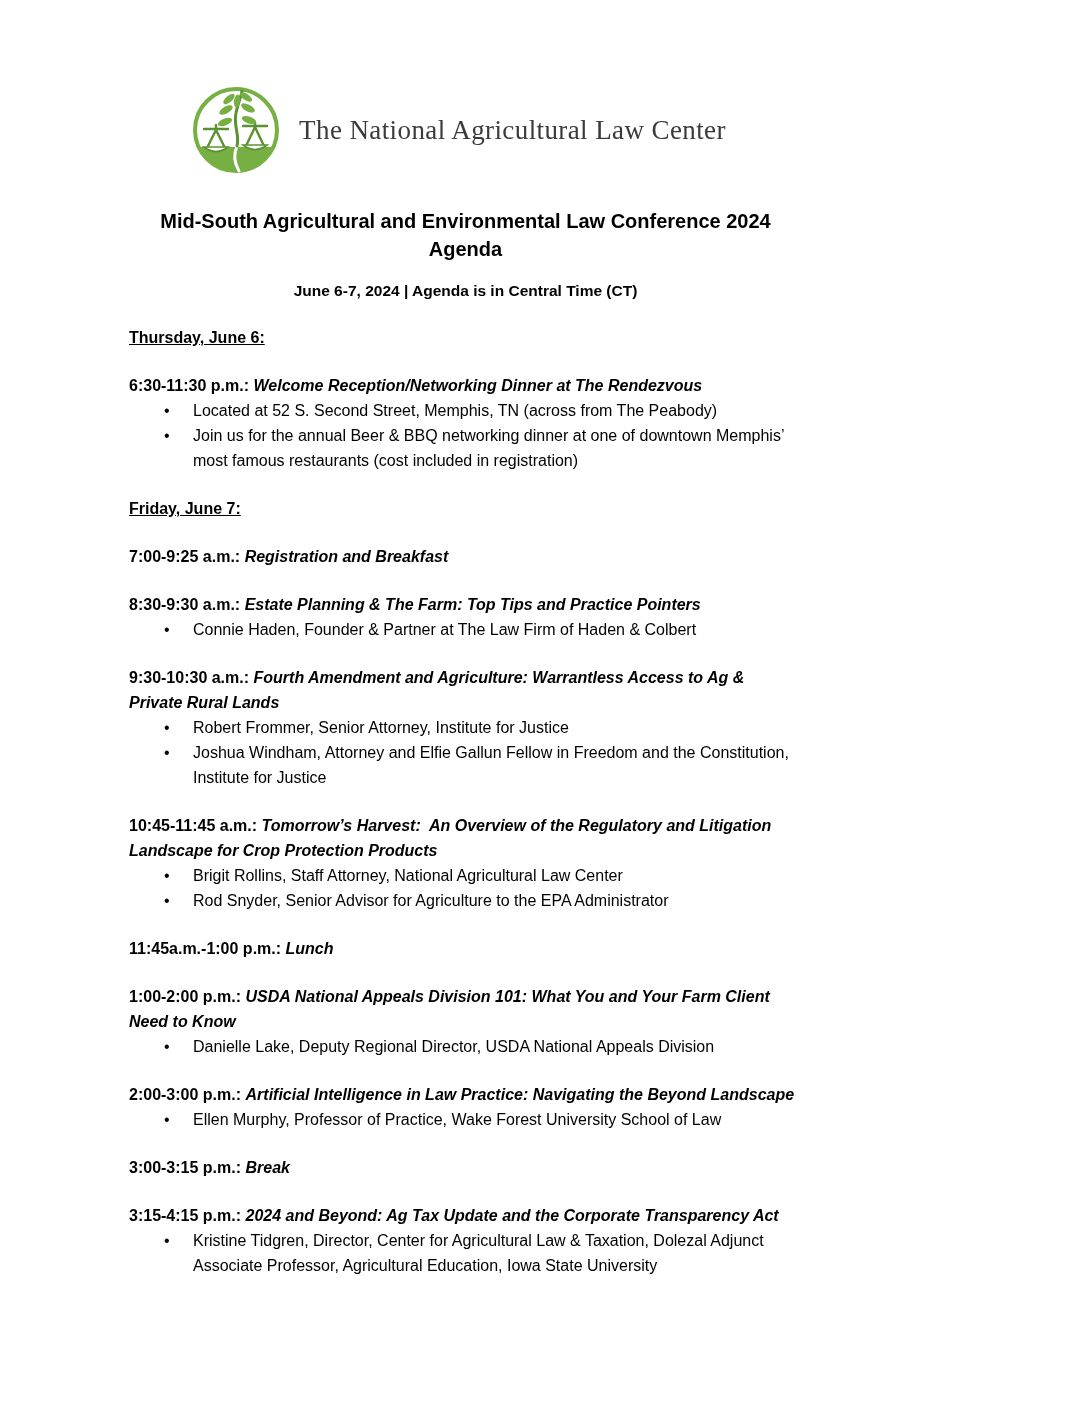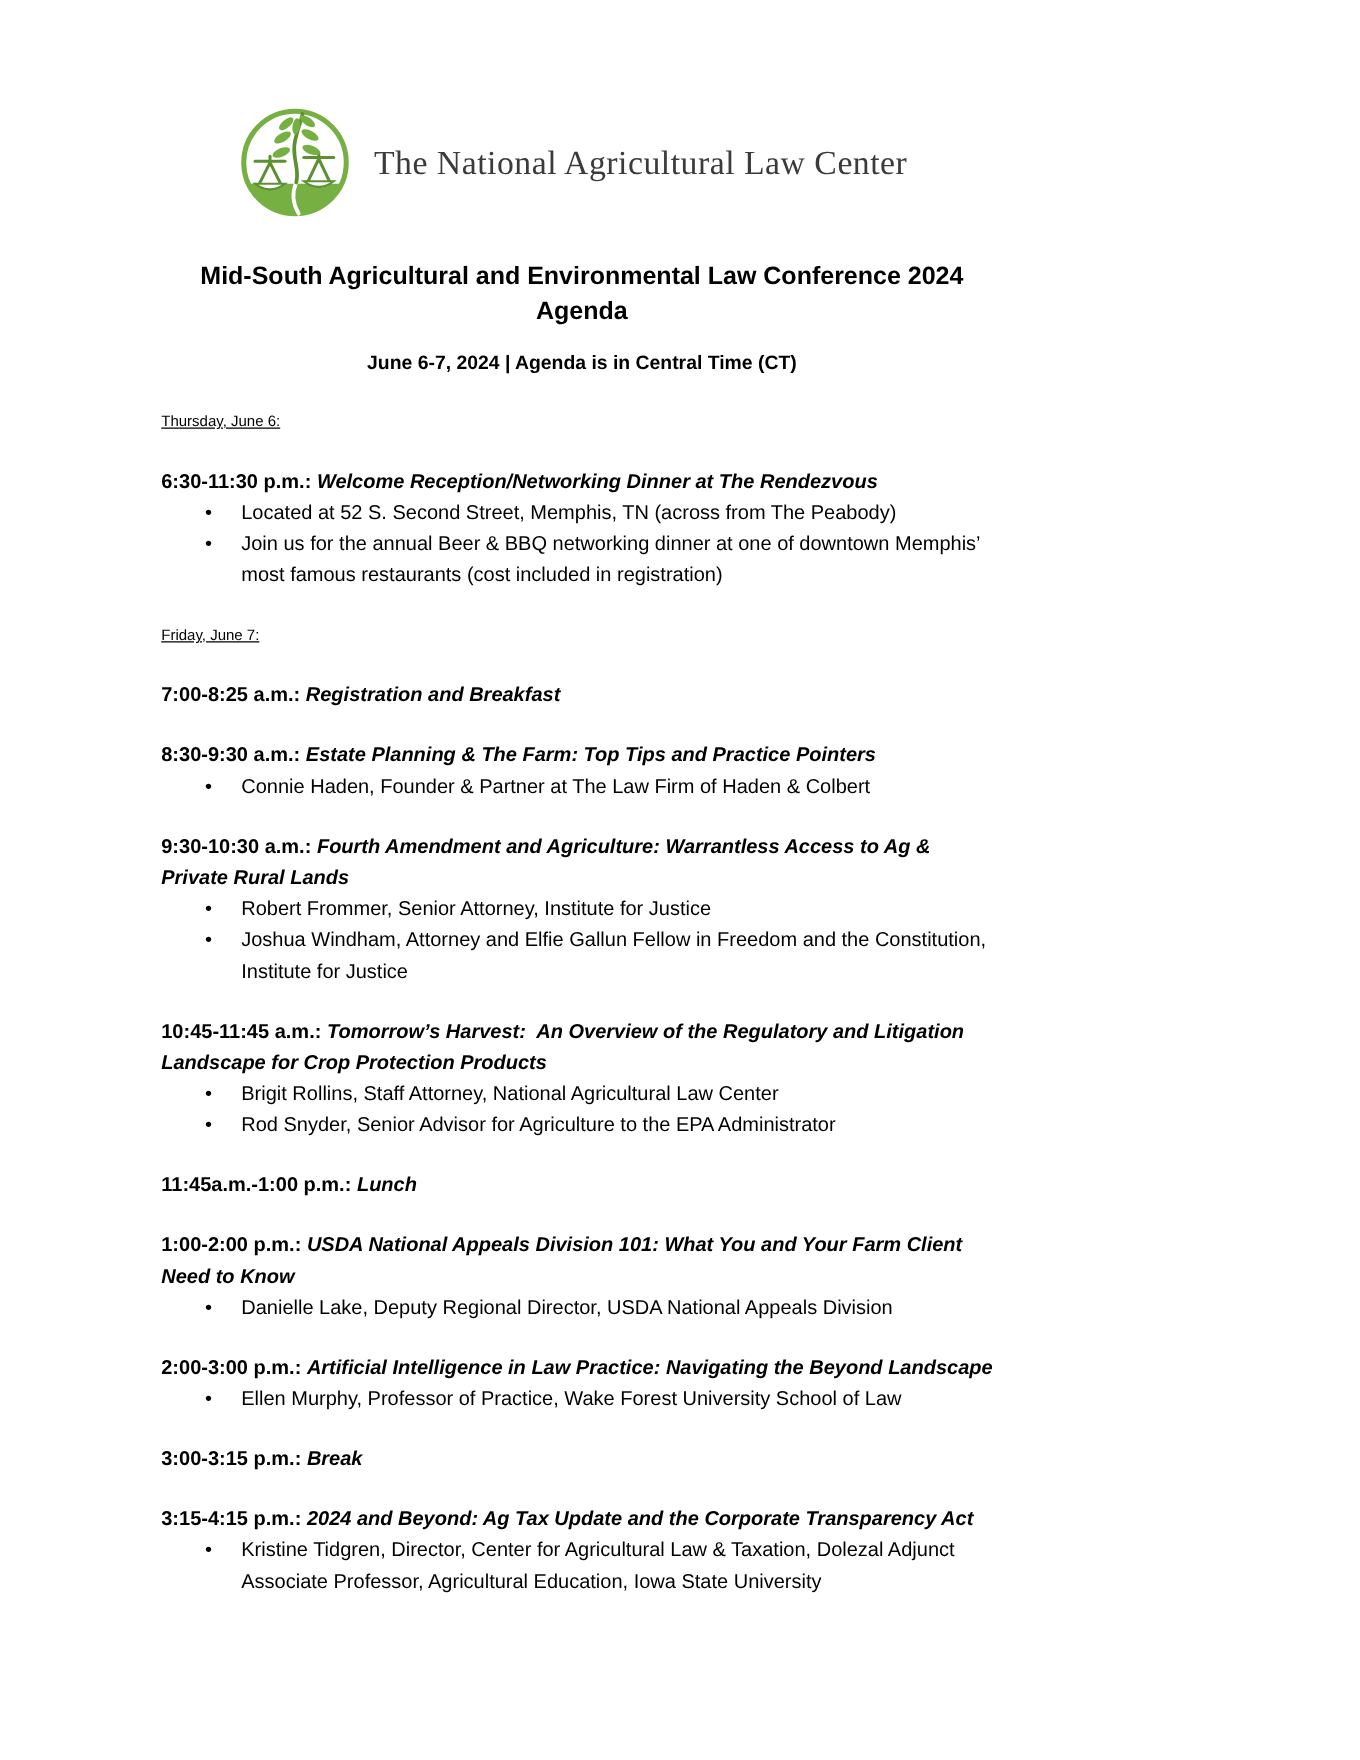--- a/index.html
+++ b/index.html
@@ -20,21 +20,21 @@
   .ring{fill:none;stroke:var(--logo-green);stroke-width:4;}
   .chord{fill:var(--logo-green);}
   .stem-white{stroke:#fff;stroke-width:3;fill:none;stroke-linecap:round;}
   .stem-green{stroke:var(--logo-green-dark);stroke-width:3;fill:none;stroke-linecap:round;}
   .leaf{fill:var(--logo-green);}
   .scale line,.scale .legs{stroke:var(--logo-green-dark);stroke-width:2.4;fill:none;stroke-linecap:round;}
   .scale .pan{fill:#ffffff;stroke:var(--logo-green-dark);stroke-width:1.6;}
   .logo-text{font-family:"Liberation Serif",serif;font-size:27px;letter-spacing:.4px;color:var(--logo-text-color);white-space:nowrap;}
   h1.doc-title{font-size:20px;font-weight:700;text-align:center;margin:32px 0 0;line-height:28px;}
   .doc-subtitle{font-size:15.5px;font-weight:700;text-align:center;margin:17px 0 20px;line-height:22px;}
-  .day-heading{font-size:12px;font-weight:400;text-decoration:underline;margin:23px 0 0;line-height:25px;}
+  .day-heading{font-size:16px;font-weight:700;text-decoration:underline;margin:23px 0 0;line-height:25px;}
   .session{margin-top:23px;}
   .session-line{margin:0;line-height:25px;font-size:16px;}
   .session-time{font-weight:700;margin-right:.28em;}
   .session-title{font-weight:700;font-style:italic;white-space:pre-wrap;}
   ul.bullets{margin:0;padding:0 0 0 64px;list-style:none;}
   li.bullet{font-size:16px;line-height:25px;position:relative;}
   li.bullet::before{content:"\2022";position:absolute;left:-29px;top:0;}
 </style>
 </head>
 <body>
@@ -92,21 +92,21 @@
 </ul>
   </div>
 </div>
   </section>
 
   <section class="day">
     <h2 class="day-heading">Friday, June 7:</h2>
     <div class="sessions">
   <div class="session">
     <p class="session-line">
-      <span class="session-time">7:00-8:25 a.m.:</span><span class="session-title">Registration and Breakfast</span>
+      <span class="session-time">7:00-9:25 a.m.:</span><span class="session-title">Registration and Breakfast</span>
     </p>
 
   </div>
 
   <div class="session">
     <p class="session-line">
       <span class="session-time">8:30-9:30 a.m.:</span><span class="session-title">Estate Planning &amp; The Farm: Top Tips and Practice Pointers</span>
     </p>
     <ul class="bullets">
   <li class="bullet">Connie Haden, Founder &amp; Partner at The Law Firm of Haden &amp; Colbert</li>

